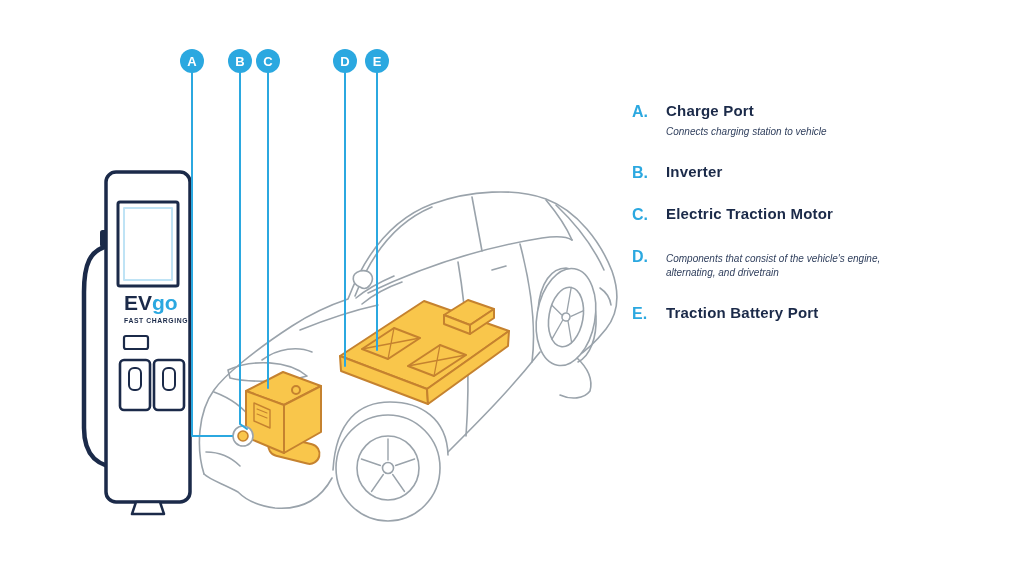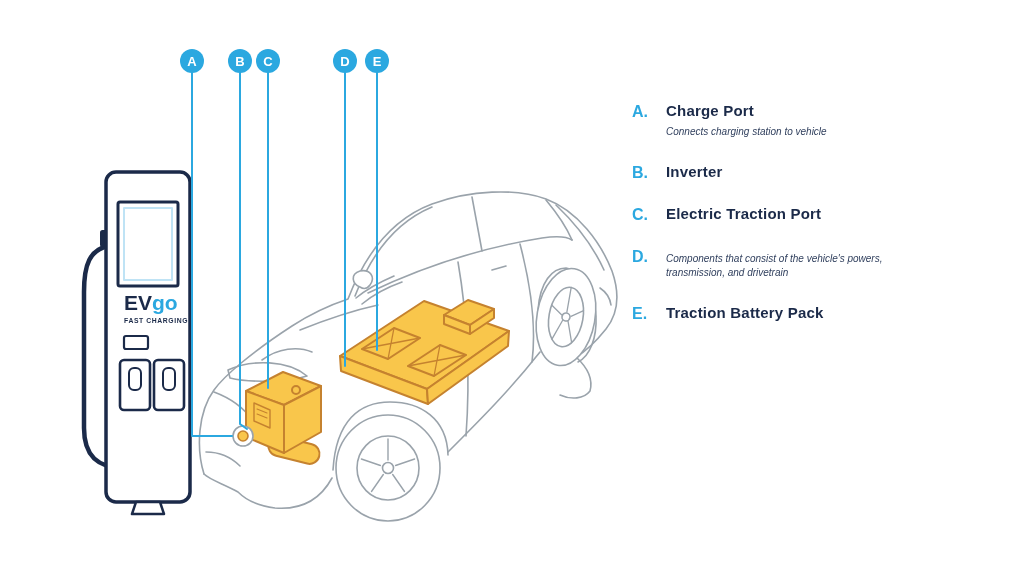--- a/index.html
+++ b/index.html
@@ -173,32 +173,32 @@
     <div class="legend-item">
       <div class="legend-letter">B.</div>
       <div>
         <div class="legend-title">Inverter</div>
       </div>
     </div>
 
     <div class="legend-item">
       <div class="legend-letter">C.</div>
       <div>
-        <div class="legend-title">Electric Traction Port</div>
+        <div class="legend-title">Electric Traction Motor</div>
       </div>
     </div>
 
     <div class="legend-item">
       <div class="legend-letter">D.</div>
       <div>
-        <div class="legend-desc">Components that consist of the vehicle's powers, transmission, and drivetrain</div>
+        <div class="legend-desc">Components that consist of the vehicle's engine, alternating, and drivetrain</div>
       </div>
     </div>
 
     <div class="legend-item">
       <div class="legend-letter">E.</div>
       <div>
-        <div class="legend-title">Traction Battery Pack</div>
+        <div class="legend-title">Traction Battery Port</div>
       </div>
     </div>
 
   </div>
 </div>
 
 </body></html>

